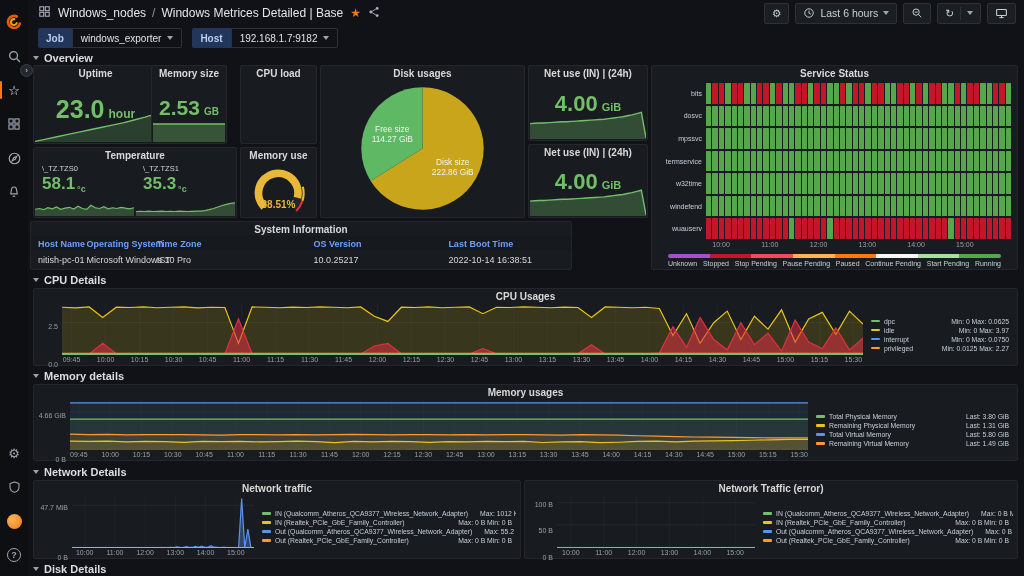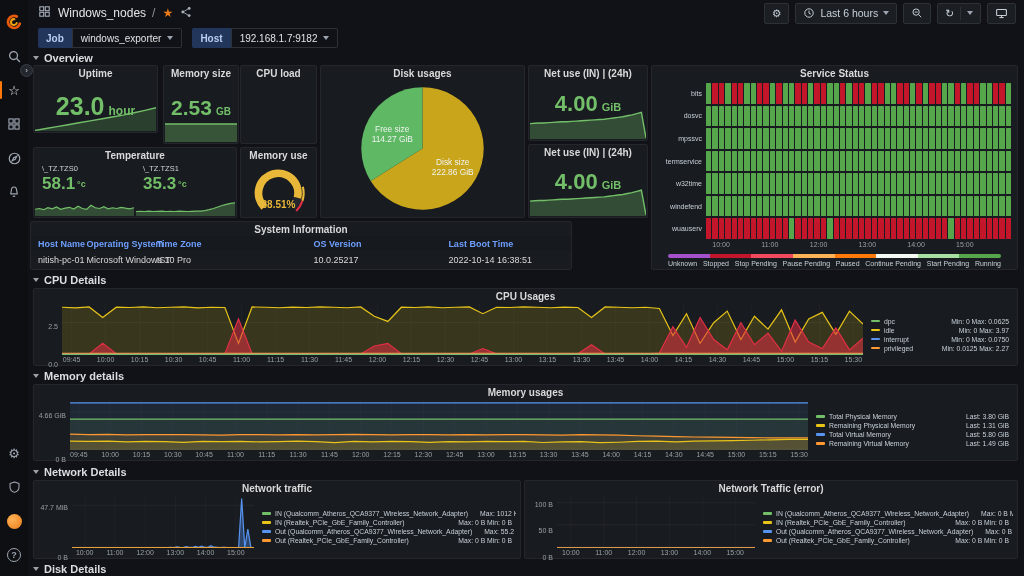--- a/index.html
+++ b/index.html
@@ -40,21 +40,21 @@
 .ptitle{font-size:10px;font-weight:600;color:#d8d9da;text-align:center;padding:2px 4px 1px;flex:none;cursor:pointer;white-space:nowrap;overflow:hidden}
 .pbody{flex:1;position:relative;min-height:0}
 .spark{position:absolute;left:1px;right:1px;bottom:1px}
 .spark svg,.plot svg{width:100%;height:100%;display:block}
 .statwrap{position:absolute;left:0;right:0;display:flex;align-items:baseline;justify-content:center;gap:4px;color:#73bf69}
 .big{font-weight:700}
 
 .tcols{position:absolute;inset:0;display:flex}
 .tcol{flex:1;position:relative;padding:2px 8px}
 .tlabel{font-size:7.5px;color:#d0d3d6}
-.tval{display:flex;align-items:center;gap:2px;color:#73bf69;margin-top:1px}
+.tval{display:flex;align-items:flex-end;gap:2px;color:#73bf69;margin-top:1px}
 
 .gwrap{position:absolute;inset:0;display:flex;align-items:center;justify-content:center}
 .gwrap svg{height:100%;max-width:100%}
 .gval{position:absolute;left:0;right:0;bottom:7px;text-align:center;font-size:10px;font-weight:700;color:#fff}
 .gval.yellow{color:#eab839}
 
 .piewrap{position:absolute;inset:2px;display:flex;align-items:center;justify-content:center}
 .piewrap svg{height:100%}
 
 .chartrow{position:absolute;inset:0;display:flex;padding:1px 4px 0 2px}
@@ -145,20 +145,21 @@
         <svg width="13" height="13" viewBox="0 0 16 16" fill="none" stroke="currentColor" stroke-width="1.3">
             <rect x="2.2" y="2.2" width="4.8" height="4.8"></rect>
             <rect x="9" y="2.2" width="4.8" height="4.8"></rect>
             <rect x="2.2" y="9" width="4.8" height="4.8"></rect>
             <rect x="9" y="9" width="4.8" height="4.8"></rect>
           </svg>
       </span>
       <span class="crumb">
         <span>Windows_nodes</span>
         <span class="sep">/</span>
+        <span>Windows Metrices Detailed | Base</span>
       </span>
       <span class="fav-star">★</span>
       <span class="icon-gray">
         <svg width="12" height="12" viewBox="0 0 16 16" fill="currentColor">
             <circle cx="12.2" cy="3.2" r="1.9"></circle>
             <circle cx="3.8" cy="8" r="1.9"></circle>
             <circle cx="12.2" cy="12.8" r="1.9"></circle>
             <line x1="5.5" y1="7.1" x2="10.5" y2="4.1" stroke="currentColor" stroke-width="1.2"></line>
             <line x1="5.5" y1="8.9" x2="10.5" y2="11.9" stroke="currentColor" stroke-width="1.2"></line>
           </svg>
@@ -214,37 +215,37 @@
       </div>
     </div>
 
     <div id="dash">
 
       <div class="section" style="left:5px;top:2px">
         <span class="scaret"></span>
         <span>Overview</span>
       </div>
 
-      <div class="panel" style="left:5px;top:15px;width:125px;height:68px">
+      <div class="panel" style="left:5px;top:15px;width:125px;height:79px">
         <div class="ptitle">Uptime</div>
         <div class="pbody">
           <div class="spark" style="height:46%">
               <svg viewBox="0 0 100 100" preserveAspectRatio="none">
                 <polygon points="0,100 0.00,98.00 9.09,90.00 18.18,82.00 27.27,74.00 36.36,66.00 45.45,58.00 54.55,50.00 63.64,42.00 72.73,34.00 81.82,24.00 90.91,14.00 100.00,3.00 100,100" fill="rgba(115,191,105,0.22)" stroke="none"></polygon>
                 <polyline points="0.00,98.00 9.09,90.00 18.18,82.00 27.27,74.00 36.36,66.00 45.45,58.00 54.55,50.00 63.64,42.00 72.73,34.00 81.82,24.00 90.91,14.00 100.00,3.00" fill="none" stroke="#73bf69" stroke-width="1.4" vector-effect="non-scaling-stroke"></polyline>
               </svg>
             </div>
           <div class="statwrap" style="top:24%">
             <span class="big" style="font-size:25px">23.0</span>
             <span class="big" style="font-size:12px">hour</span>
           </div>
         </div>
       </div>
 
-      <div class="panel" style="left:135px;top:15px;width:76px;height:79px">
+      <div class="panel" style="left:123px;top:15px;width:76px;height:79px">
         <div class="ptitle">Memory size</div>
         <div class="pbody">
           <div class="spark" style="height:30%">
               <svg viewBox="0 0 100 100" preserveAspectRatio="none">
                 <polygon points="0,100 0.00,5.00 14.29,5.00 28.57,5.00 42.86,5.00 57.14,5.00 71.43,5.00 85.71,5.00 100.00,5.00 100,100" fill="rgba(115,191,105,0.35)" stroke="none"></polygon>
                 <polyline points="0.00,5.00 14.29,5.00 28.57,5.00 42.86,5.00 57.14,5.00 71.43,5.00 85.71,5.00 100.00,5.00" fill="none" stroke="#73bf69" stroke-width="1.4" vector-effect="non-scaling-stroke"></polyline>
               </svg>
             </div>
           <div class="statwrap" style="top:26%">
             <span class="big" style="font-size:21px">2.53</span>

